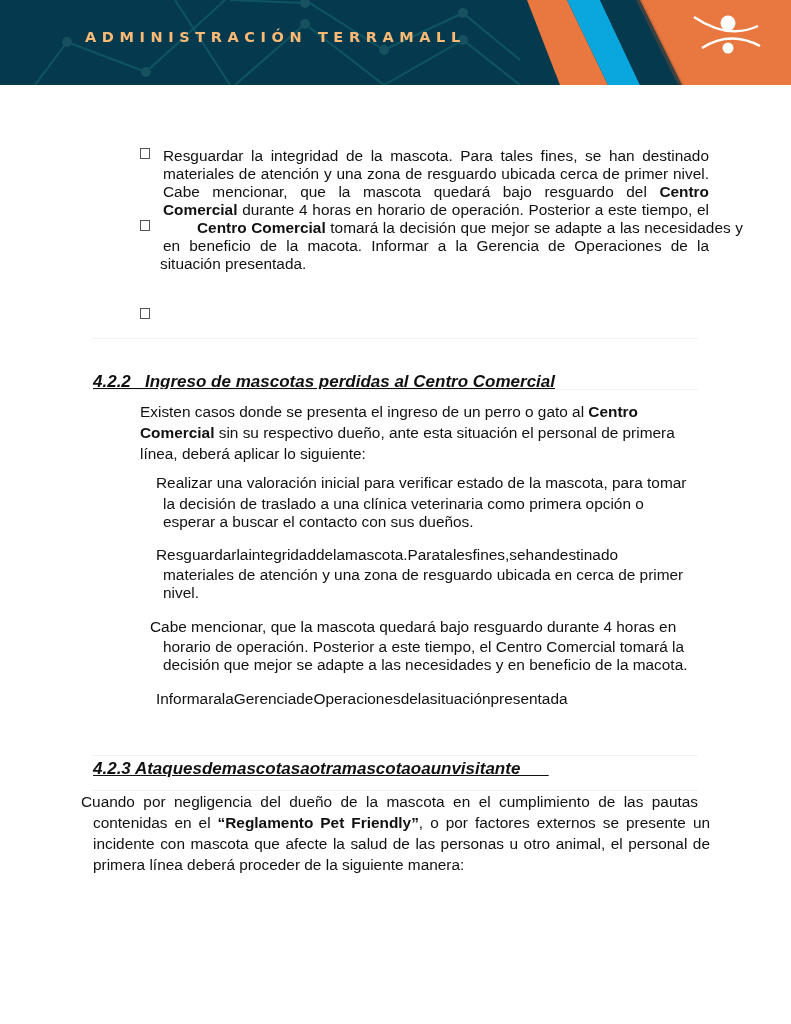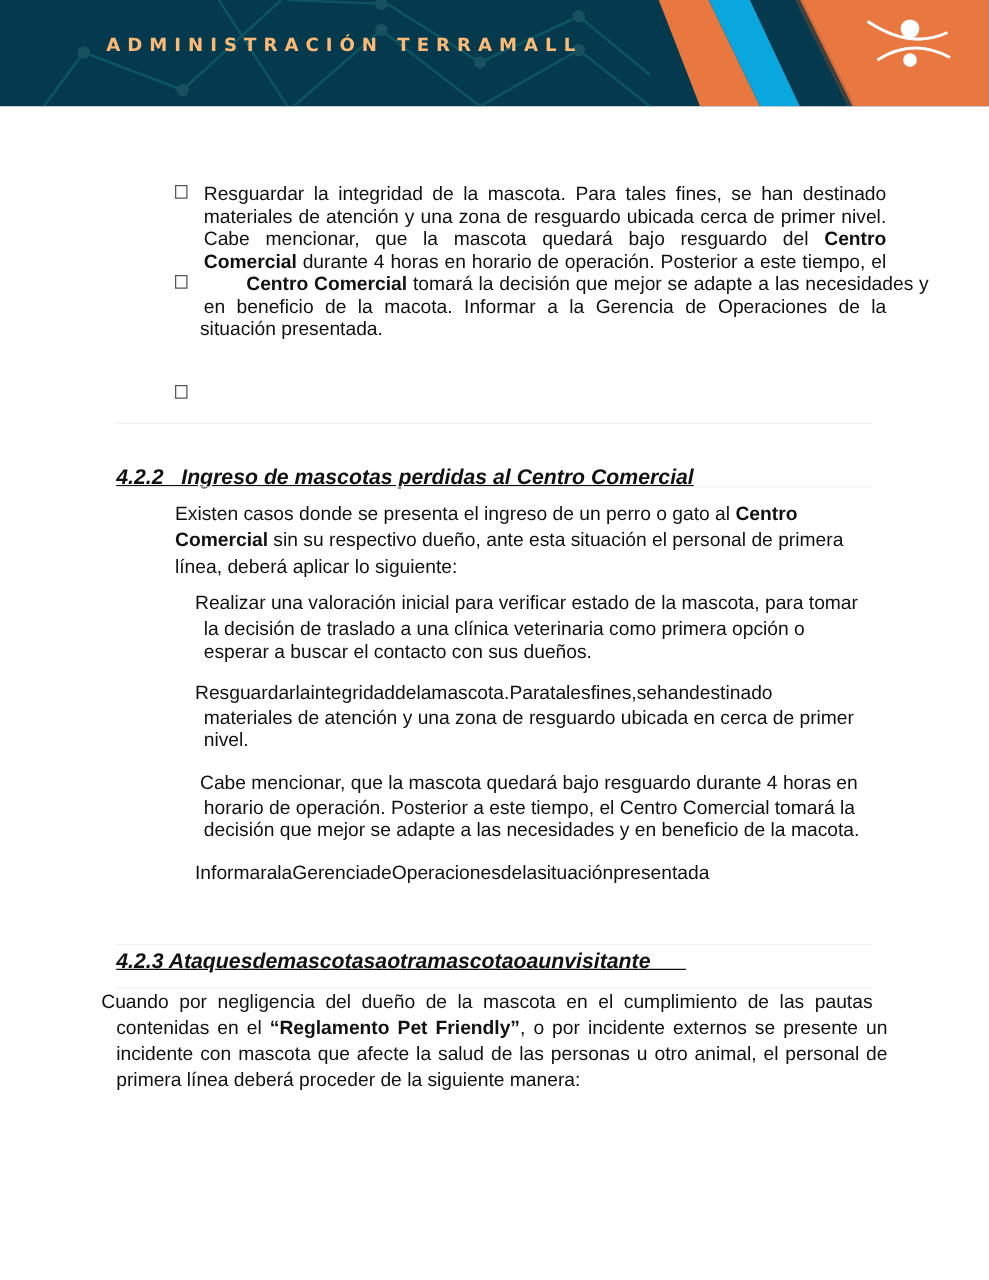--- a/index.html
+++ b/index.html
@@ -99,31 +99,31 @@
     <div class="p" style="left:156px; top:474px;">Realizar una valoración inicial para verificar estado de la mascota, para tomar</div>
     <div class="p" style="left:163px; top:495px;">la decisión de traslado a una clínica veterinaria como primera opción o</div>
     <div class="p" style="left:163px; top:513px;">esperar a buscar el contacto con sus dueños.</div>
   </div>
   <div>
     <div class="p" style="left:156px; top:546px;">Resguardarlaintegridaddelamascota.Paratalesfines,sehandestinado</div>
     <div class="p" style="left:163px; top:566px;">materiales de atención y una zona de resguardo ubicada en cerca de primer</div>
     <div class="p" style="left:163px; top:584px;">nivel.</div>
   </div>
   <div>
-    <div class="p" style="left:160px; top:618px;text-align:center;">Cabe mencionar, que la mascota quedará bajo resguardo durante 4 horas en</div>
+    <div class="p" style="left:150px; top:618px;text-align:center;">Cabe mencionar, que la mascota quedará bajo resguardo durante 4 horas en</div>
     <div class="p" style="left:163px; top:638px;">horario de operación. Posterior a este tiempo, el Centro Comercial tomará la</div>
     <div class="p" style="left:163px; top:656px;">decisión que mejor se adapte a las necesidades y en beneficio de la macota.</div>
   </div>
   <div>
     <div class="p" style="left:156px; top:690px;">InformaralaGerenciadeOperacionesdelasituaciónpresentada</div>
   </div>
 </div>
 
 <div class="rule" style="left:92px; top:755px; width:606px;"></div>
 <div class="h" style="left:93px; top:759px;">4.2.3 Ataquesdemascotasaotramascotaoaunvisitante      </div>
 <div class="rule" style="left:92px; top:790px; width:606px;"></div>
 
 <div>
   <div class="p justify" style="left:81px; top:793px; width:617px;">Cuando por negligencia del dueño de la mascota en el cumplimiento de las pautas</div>
-  <div class="p justify" style="left:93px; top:814px; width:617px;"><span>contenidas en el </span><b>“Reglamento Pet Friendly”</b><span>, o por incidente externos se presente un</span></div>
+  <div class="p justify" style="left:93px; top:814px; width:617px;"><span>contenidas en el </span><b>“Reglamento Pet Friendly”</b><span>, o por factores externos se presente un</span></div>
   <div class="p justify" style="left:93px; top:835px; width:617px;">incidente con mascota que afecte la salud de las personas u otro animal, el personal de</div>
   <div class="p" style="left:93px; top:856px;text-align:right;">primera línea deberá proceder de la siguiente manera:</div>
 </div>
 
 </body></html>

